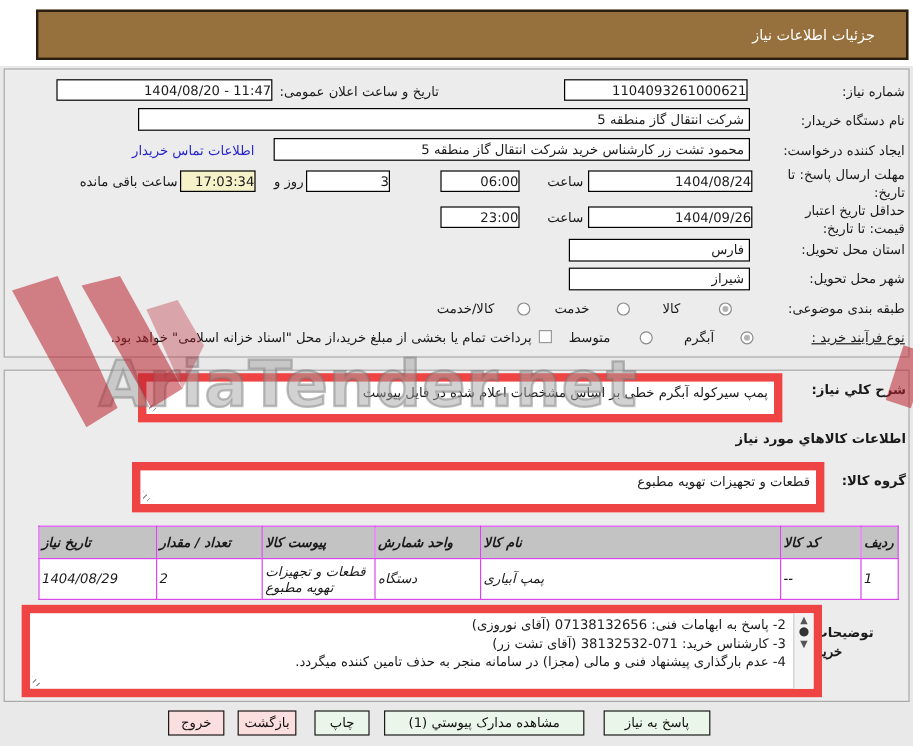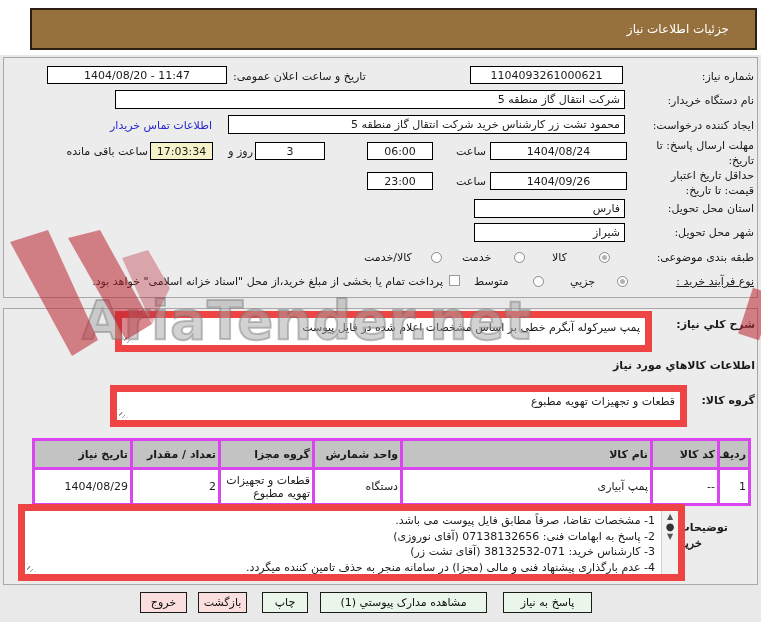--- a/index.html
+++ b/index.html
@@ -22,21 +22,21 @@
   .groupbox{background:#ececec;border:1px solid #a8a8a8;box-sizing:border-box;}
   #box1{left:3px;top:57px;width:755px;height:241px;}
   #box2{left:3px;top:308px;width:755px;height:277px;}
   .lbl{white-space:nowrap;color:#1a1a1a;}
   .lbl.wrap{white-space:normal;line-height:1.35;}
   .bold{font-weight:bold;}
   .tbox{
     background:#ffffff;border:1px solid #000000;box-sizing:border-box;
     height:18px;display:flex;align-items:center;overflow:hidden;
   }
-  .tbox.center{justify-content:center;direction:ltr;}
+  .tbox.center{justify-content:flex-end;direction:ltr;}
   .tbox.rtl-text{padding:0 4px;justify-content:flex-start;}
   .tbox.hl{background:#f5f1c9;}
   .link{color:#2626cc;cursor:pointer;white-space:nowrap;}
   .radio{
     width:11px;height:11px;border-radius:50%;border:1px solid #8a8a8a;
     background:#fdfdfd;box-sizing:border-box;position:absolute;
   }
   .radio.sel::after{
     content:"";position:absolute;left:2px;top:2px;width:5px;height:5px;
     border-radius:50%;background:#b3b3b3;
@@ -50,22 +50,22 @@
     padding:2px 5px;overflow:hidden;line-height:15px;
   }
   .ta .handle{
     position:absolute;left:2px;bottom:2px;width:9px;height:9px;
     background:repeating-linear-gradient(135deg,#9a9a9a 0 1px,transparent 1px 4px);
     clip-path:polygon(0 0,0 100%,100% 100%);
   }
   
   table.items{border-collapse:collapse;table-layout:fixed;width:716px;background:#fff;}
   table.items th,table.items td{
-    border:3px solid #d946ef;text-align:right;vertical-align:middle;
-    font-size:11px;padding:1px 2px;overflow:hidden;
+    border:1px solid #d946ef;text-align:left;vertical-align:middle;
+    font-size:11px;padding:1px 2px;overflow:hidden;font-style:italic;
   }
   table.items th{background:#c3c3c3;font-weight:bold;height:24px;}
   table.items td{height:31px;}
   
   .notes{display:flex;flex-direction:row-reverse;padding:0;}
   .notes .scroll{
     width:16px;background:#f2f2f2;border-left:1px solid #cfcfcf;
     display:flex;flex-direction:column;align-items:center;
     font-size:8px;color:#555;padding-top:1px;flex:none;
   }
@@ -161,21 +161,21 @@
 <span class="abs lbl" style="left:630px;top:251px;width:124px;">طبقه بندی موضوعی:</span>
 <span class="radio sel" style="left:599px;top:252px;"></span>
 <span class="abs lbl" style="left:552px;top:251px;width:40px;text-align:left;">کالا</span>
 <span class="radio" style="left:514px;top:252px;"></span>
 <span class="abs lbl" style="left:462px;top:251px;width:46px;text-align:left;">خدمت</span>
 <span class="radio" style="left:431px;top:252px;"></span>
 <span class="abs lbl" style="left:364px;top:251px;width:62px;text-align:left;">کالا/خدمت</span>
 
 <span class="abs lbl" style="left:630px;top:275px;width:124px;text-decoration:underline;">نوع فرآیند خرید :</span>
 <span class="radio sel" style="left:617px;top:276px;"></span>
-<span class="abs lbl" style="left:570px;top:275px;width:42px;text-align:left;">جزیي</span>
+<span class="abs lbl" style="left:570px;top:275px;width:42px;text-align:left;">آبگرم</span>
 <span class="radio" style="left:533px;top:276px;"></span>
 <span class="abs lbl" style="left:474px;top:275px;width:54px;text-align:left;">متوسط</span>
 <span class="checkbox" style="left:449px;top:275px;"></span>
 <span class="abs lbl" style="left:55px;top:275px;width:388px;text-align:right;white-space:normal;">پرداخت تمام یا بخشی از مبلغ خرید،از محل "اسناد خزانه اسلامی" خواهد بود.</span>
 
 <div class="abs groupbox" id="box2"></div>
 
 <span class="abs lbl bold" style="left:653px;top:318px;width:102px;">شرح کلي نیاز:</span>
 <div class="abs ta" style="left:115px;top:311px;width:537px;height:41px;">
   <span>پمپ سیرکوله آبگرم خطی بر اساس مشخصات اعلام شده در فایل پیوست</span>
@@ -199,41 +199,40 @@
     <col style="width:94px">
       <col style="width:88px">
       <col style="width:98px">
   </colgroup>
   <tbody>
       <tr>
     <th>ردیف</th>
     <th>کد کالا</th>
     <th>نام کالا</th>
     <th>واحد شمارش</th>
-    <th>گروه مجزا</th>
+    <th>پیوست کالا</th>
     <th>تعداد / مقدار</th>
     <th>تاریخ نیاز</th>
   </tr>
   <tr>
     <td>1</td>
     <td>--</td>
     <td>پمپ آبیاری</td>
     <td>دستگاه</td>
     <td>قطعات و تجهیزات تهویه مطبوع</td>
     <td>2</td>
     <td style="direction:ltr;">1404/08/29</td>
   </tr>
 </tbody>
   </table>
 
 <span class="abs lbl bold" style="left:668px;top:521px;width:60px;text-align:right;">توضیحات</span>
 <span class="abs lbl bold" style="left:668px;top:537px;width:60px;text-align:left;font-family:Liberation Serif, serif;">خریدار:</span>
 <div class="abs ta notes" style="left:18px;top:504px;width:667px;height:77px;">
   <div class="body">
-    <div>1- مشخصات تقاضا، صرفاً مطابق فایل پیوست می باشد.</div>
     <div>2- پاسخ به ابهامات فنی: 07138132656 (آقای نوروزی)</div>
     <div>3- کارشناس خرید: 071-38132532 (آقای تشت زر)</div>
     <div>4- عدم بارگذاری پیشنهاد فنی و مالی (مجزا) در سامانه منجر به حذف تامین کننده میگردد.</div>
   </div>
   <div class="scroll">
     <span>▲</span>
     <span style="font-size:10px;color:#333;">●</span>
     <span>▼</span>
   </div>
   <span class="handle"></span>

